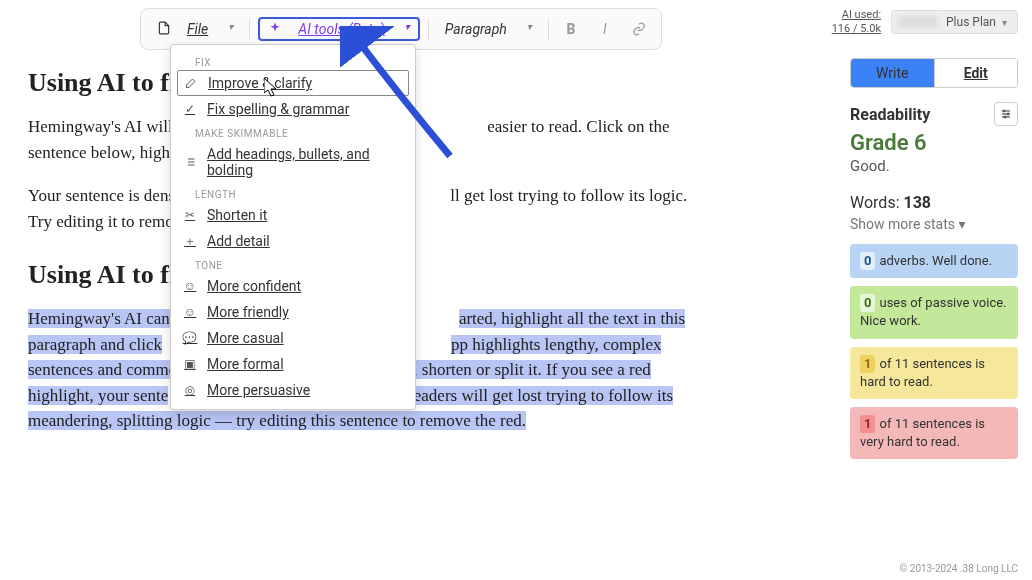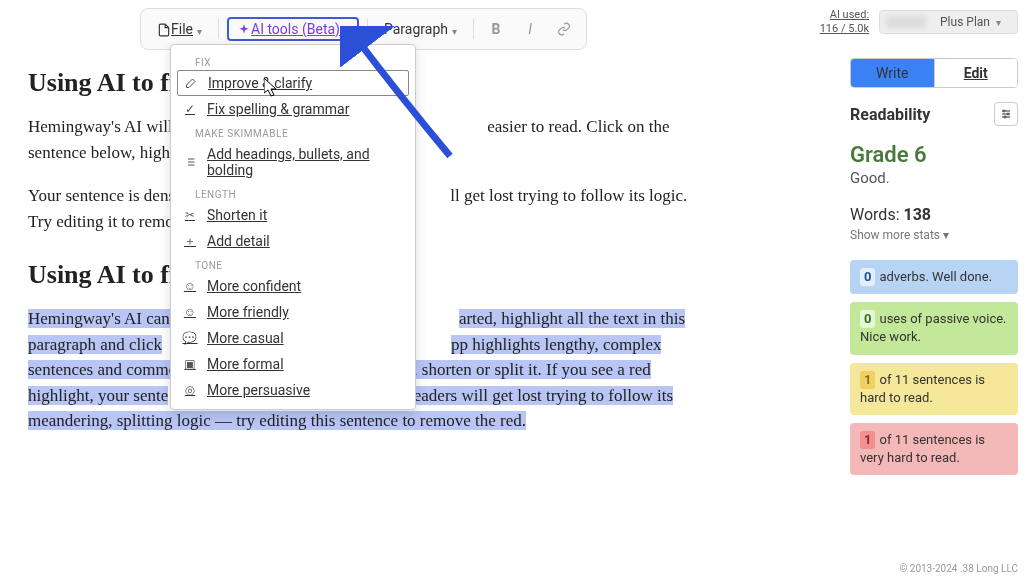--- a/index.html
+++ b/index.html
@@ -1,30 +1,30 @@
 <!DOCTYPE html>
 <html><head>
 <meta charset="utf-8">
 <style>
 * { box-sizing: border-box; margin: 0; padding: 0; }
 body { font-family: -apple-system, BlinkMacSystemFont, "Segoe UI", Roboto, sans-serif; font-size: 14px; color: #333; background: #fff; width: 1032px; height: 580px; overflow: hidden; position: relative; }
 
 .toolbar { display: flex; align-items: center; padding: 6px 8px; gap: 6px; position: absolute; top: 8px; left: 140px; border: 1px solid #ddd; border-radius: 8px; background: #fafafa; }
-.tb-group { display: flex; align-items: flex-end; gap: 0; padding: 2px 8px; border-radius: 4px; cursor: pointer; }
+.tb-group { display: flex; align-items: flex-start; gap: 16px; padding: 2px 8px; border-radius: 4px; cursor: pointer; font-style: italic; }
 .tb-group.file { color: #333; }
 .tb-group.ai { border: 2px solid #3b5bdb; border-radius: 4px; padding: 2px 8px; }
 .tb-group.ai .ai-label { color: #7c3aed; text-decoration: underline; }
 .tb-group .chev { font-size: 10px; color: #888; margin-left: 4px; }
 .tb-icon { width: 14px; height: 14px; display: inline-block; }
 .tb-sep { width: 1px; height: 20px; background: #ddd; margin: 0 2px; }
 .tb-btn { width: 28px; height: 28px; display: flex; align-items: center; justify-content: center; border-radius: 4px; color: #999; cursor: pointer; }
 
 .top-right { position: absolute; top: 8px; right: 14px; display: flex; align-items: center; gap: 10px; }
 .ai-used { text-align: right; font-size: 11px; color: #555; text-decoration: underline; line-height: 1.3; }
-.plan-badge { background: #eee; padding: 4px 16px; border-radius: 4px; font-size: 12px; color: #555; display: flex; align-items: center; gap: 6px; border: 1px solid #ddd; position: relative; justify-content: space-between; }
+.plan-badge { background: #eee; padding: 4px 10px; border-radius: 4px; font-size: 12px; color: #555; display: flex; align-items: center; gap: 6px; border: 1px solid #ddd; position: relative; justify-content: space-between; }
 .plan-badge::before { content: ""; position: absolute; left: 6px; top: 5px; width: 40px; height: 12px; background: #ddd; border-radius: 3px; filter: blur(2px); }
 .plan-badge span:first-child { margin-left: 44px; }
 
 .editor { position: absolute; top: 68px; left: 28px; width: 660px; font-family: Georgia, 'Times New Roman', serif; color: #222; }
 .editor h1 { font-size: 26px; font-weight: 700; margin-bottom: 16px; font-family: Georgia, serif; }
 .editor p { font-size: 17px; line-height: 1.5; margin-bottom: 18px; }
 .highlighted { background: #b8c5f5; }
 
 .dropdown { position: absolute; top: 44px; left: 170px; width: 246px; background: #fff; border: 1px solid #ccc; border-radius: 4px; box-shadow: 0 4px 12px rgba(0,0,0,0.15); padding: 6px 0; z-index: 100; }
 .dd-section { font-size: 10px; letter-spacing: 0.5px; color: #999; padding: 6px 24px 2px; text-transform: uppercase; }
@@ -33,27 +33,27 @@
 .dd-icon { width: 14px; height: 14px; flex-shrink: 0; display: flex; align-items: center; justify-content: center; color: #555; font-size: 12px; }
 
 .arrow { position: absolute; top: 26px; left: 340px; width: 120px; height: 140px; z-index: 200; pointer-events: none; }
 
 .sidebar { position: absolute; top: 58px; right: 14px; width: 168px; }
 .tabs { display: flex; gap: 0; border: 1px solid #ccc; border-radius: 4px; overflow: hidden; margin-bottom: 14px; }
 .tab { flex: 1; text-align: center; padding: 6px 0; font-size: 14px; cursor: pointer; background: #3b82f6; }
 .tab.active { background: #fff; font-weight: 700; text-decoration: underline; }
 .tab:first-child { border-right: 1px solid #ccc; }
 
-.readability-row { display: flex; align-items: center; justify-content: space-between; margin-bottom: 16px; }
+.readability-row { display: flex; align-items: center; justify-content: space-between; margin-bottom: 4px; }
 .readability-label { font-weight: 700; font-size: 16px; }
 .settings-btn { border: 1px solid #ccc; border-radius: 4px; width: 24px; height: 24px; display: flex; align-items: center; justify-content: center; cursor: pointer; font-size: 12px; }
 .grade { font-size: 22px; font-weight: 600; color: #4a7a3a; margin-bottom: 2px; }
 .grade-status { font-size: 15px; color: #555; margin-bottom: 18px; }
 .words-row { font-size: 16px; margin-bottom: 4px; }
-.show-more { font-size: 12px; color: #777; cursor: pointer; margin-bottom: 18px; }
+.show-more { font-size: 14px; color: #777; cursor: pointer; margin-bottom: 12px; }
 
 .stat-card { padding: 8px 10px; border-radius: 4px; font-size: 13px; line-height: 1.4; margin-bottom: 8px; color: #333; }
 .stat-card .count { display: inline-block; background: rgba(255,255,255,0.6); border-radius: 3px; padding: 0 4px; font-weight: 700; margin-right: 4px; }
 .c-blue { background: #b8d4f5; }
 .c-green { background: #c3e89a; }
 .c-purple { background: #d4c5f0; }
 .c-yellow { background: #f5e89a; }
 .c-red { background: #f5b8b8; }
 .c-blue .count { color: #1a5490; }
 .c-green .count { color: #3a6e1a; }

